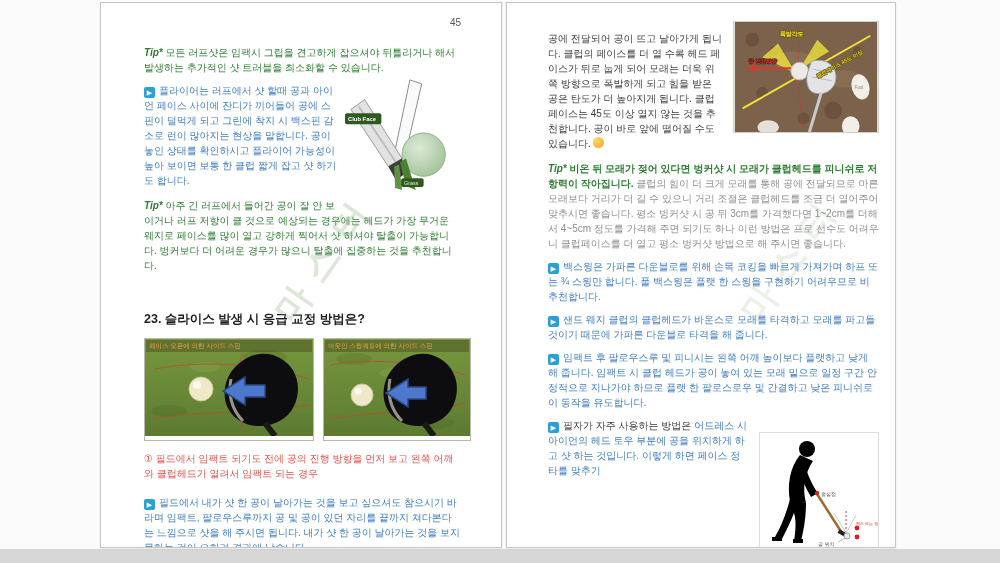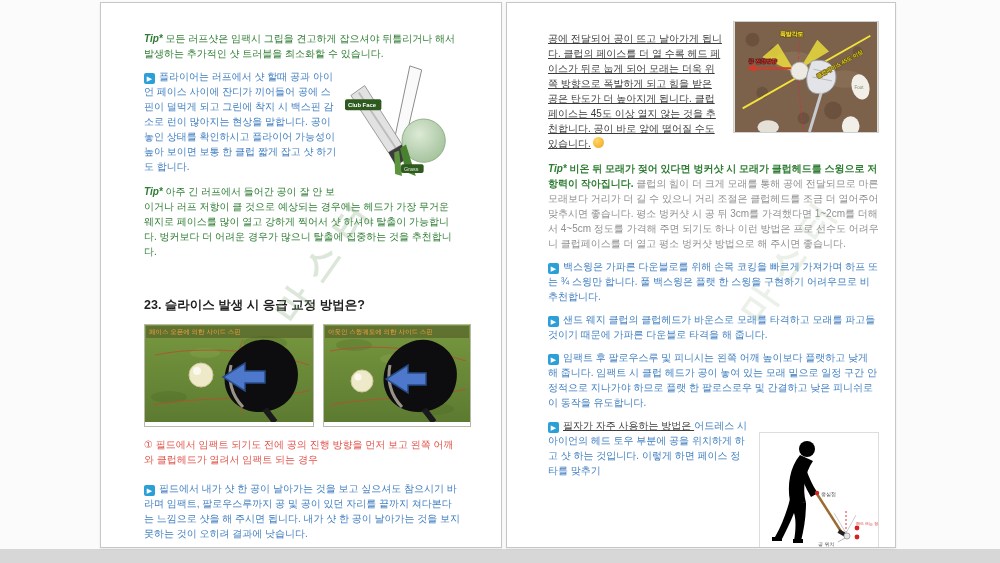--- a/index.html
+++ b/index.html
@@ -18,21 +18,21 @@
   .page-left{left:100px;width:402px;padding:14px 40px 0 43px;}
   .page-right{left:506px;width:390px;padding:14px 16px 0 41px;}
   .pagenum{font-size:10px;color:#555;text-align:right;height:14px;}
   p{margin:0;}
   .txt{font-size:10px;line-height:15px;color:#3c3c3c;word-break:break-word;}
   .tip{color:#2e7d33;}
   .tiplbl{font-style:italic;font-weight:bold;}
   .blue{color:#3f7ec0;}
   .gray{color:#8f8f8f;margin-top:48px;}
   .red{color:#e0544b;}
-  .dark{color:#3c3c3c;text-decoration:underline;}
+  .dark{color:#3c3c3c;}
   .mt6{margin-top:14px;}.mt8{margin-top:8px;}.mt10{margin-top:10px;}
   h2.heading{font-size:12.5px;color:#1f1f1f;margin:38px 0 0 0;font-weight:bold;}
   .bicon{
     display:inline-block;width:11px;height:11px;border-radius:2px;background:#2b9fd8;
     color:#fff;font-size:7px;line-height:11px;text-align:center;margin-right:4px;
     vertical-align:-1px;font-weight:bold;
   }
   .emoji{
     display:inline-block;width:11px;height:11px;border-radius:50%;
     background:radial-gradient(circle at 35% 30%,#ffd95e,#f0a32a);
@@ -61,20 +61,21 @@
 </style>
 </head>
 <body>
 
 <div>
   <div class="bottom-band"></div>
 
   <div class="page page-left">
     <div class="watermark wm-left">마스터</div>
 
+    <div class="pagenum">45</div>
 
     <p class="txt tip mt6"><span class="tiplbl">Tip*</span> <span>모든 러프샷은 임팩시 그립을 견고하게 잡으셔야 뒤틀리거나 해서 발생하는 추가적인 샷 트러블을 최소화할 수 있습니다.</span></p>
 
     <figure class="clubface-fig fl">
       <svg width="116" height="118" viewBox="0 0 118 118">
         <defs>
           <radialGradient id="ballg" cx="40%" cy="35%" r="70%">
             <stop offset="0%" stop-color="#dcead6"></stop>
               <stop offset="100%" stop-color="#a3c29b"></stop>
           </radialGradient>
@@ -182,21 +183,21 @@
         <ellipse cx="118" cy="106" rx="9" ry="10" fill="#f2efe8"></ellipse>
         <ellipse cx="34" cy="107" rx="11" ry="7" fill="#f2efe8" opacity=".9"></ellipse>
         <text x="46" y="14" font-size="6" fill="#ffe93e" stroke="#6a5b10" stroke-width="1.6" paint-order="stroke" font-weight="bold">폭발각도</text>
         <text x="80" y="48" font-size="5.5" fill="#ffe93e" stroke="#6a5b10" stroke-width="1.4" paint-order="stroke" transform="rotate(-29 100 44)">클럽페이스 45도 이상</text>
         <text x="14" y="42" font-size="5.5" fill="#ff5544" stroke="#551111" stroke-width="1.2" paint-order="stroke">공 진행방향</text>
       </svg>
     </figure>
 
     <p class="txt dark mt6"><span>공에 전달되어 공이 뜨고 날아가게 됩니다. 클럽의 페이스를 더 열 수록 헤드 페이스가 뒤로 눕게 되어 모래는 더욱 위쪽 방향으로 폭발하게 되고 힘을 받은 공은 탄도가 더 높아지게 됩니다. 클럽 페이스는 45도 이상 열지 않는 것을 추천합니다. 공이 바로 앞에 떨어질 수도 있습니다.</span><span class="emoji"></span></p>
 
-    <p class="txt mt10"><span class="tiplbl tip">Tip*</span> <span class="tip" style="font-weight:bold">비온 뒤 모래가 젖어 있다면 벙커샷 시 모래가 클럽헤드를 스윙으로 저항력이 작아집니다.</span> <span class="gray">클럽의 힘이 더 크게 모래를 통해 공에 전달되므로 마른 모래보다 거리가 더 길 수 있으니 거리 조절은 클럽헤드를 조금 더 열어주어 맞추시면 좋습니다. 평소 벙커샷 시 공 뒤 3cm를 가격했다면 1~2cm를 더해서 4~5cm 정도를 가격해 주면 되기도 하나 이런 방법은 프로 선수도 어려우니 클럽페이스를 더 열고 평소 벙커샷 방법으로 해 주시면 좋습니다.</span></p>
+    <p class="txt mt10"><span class="tiplbl tip">Tip*</span> <span class="tip" style="font-weight:bold">비온 뒤 모래가 젖어 있다면 벙커샷 시 모래가 클럽헤드를 피니쉬로 저항력이 작아집니다.</span> <span class="gray">클럽의 힘이 더 크게 모래를 통해 공에 전달되므로 마른 모래보다 거리가 더 길 수 있으니 거리 조절은 클럽헤드를 조금 더 열어주어 맞추시면 좋습니다. 평소 벙커샷 시 공 뒤 3cm를 가격했다면 1~2cm를 더해서 4~5cm 정도를 가격해 주면 되기도 하나 이런 방법은 프로 선수도 어려우니 클럽페이스를 더 열고 평소 벙커샷 방법으로 해 주시면 좋습니다.</span></p>
 
     <p class="txt blue mt8"><span class="bicon">▶</span><span>백스윙은 가파른 다운블로를 위해 손목 코킹을 빠르게 가져가며 하프 또는 ¾ 스윙만 합니다. 풀 백스윙은 플랫 한 스윙을 구현하기 어려우므로 비추천합니다.</span></p>
 
     <p class="txt blue mt8"><span class="bicon">▶</span><span>샌드 웨지 클럽의 클럽헤드가 바운스로 모래를 타격하고 모래를 파고들 것이기 때문에 가파른 다운블로 타격을 해 줍니다.</span></p>
 
     <p class="txt blue mt8"><span class="bicon">▶</span><span>임팩트 후 팔로우스루 및 피니시는 왼쪽 어깨 높이보다 플랫하고 낮게 해 줍니다. 임팩트 시 클럽 헤드가 공이 놓여 있는 모래 밑으로 일정 구간 안정적으로 지나가야 하므로 플랫 한 팔로스로우 및 간결하고 낮은 피니쉬로 이 동작을 유도합니다.</span></p>
 
     <div>
 
       <figure class="golfer-fig fl">

